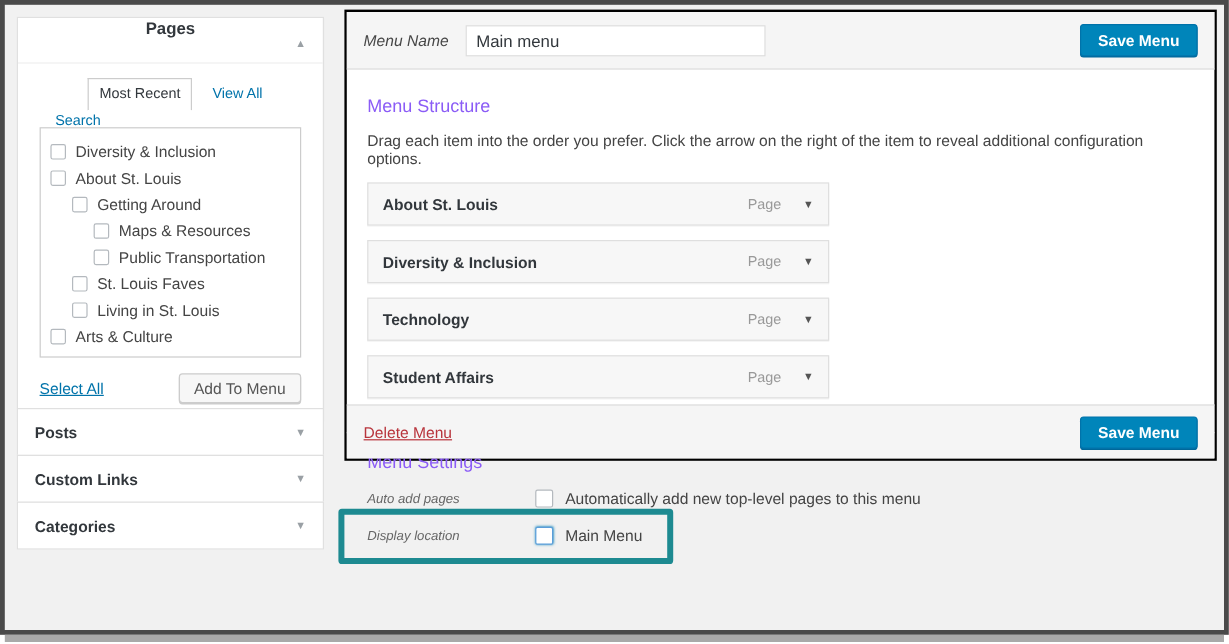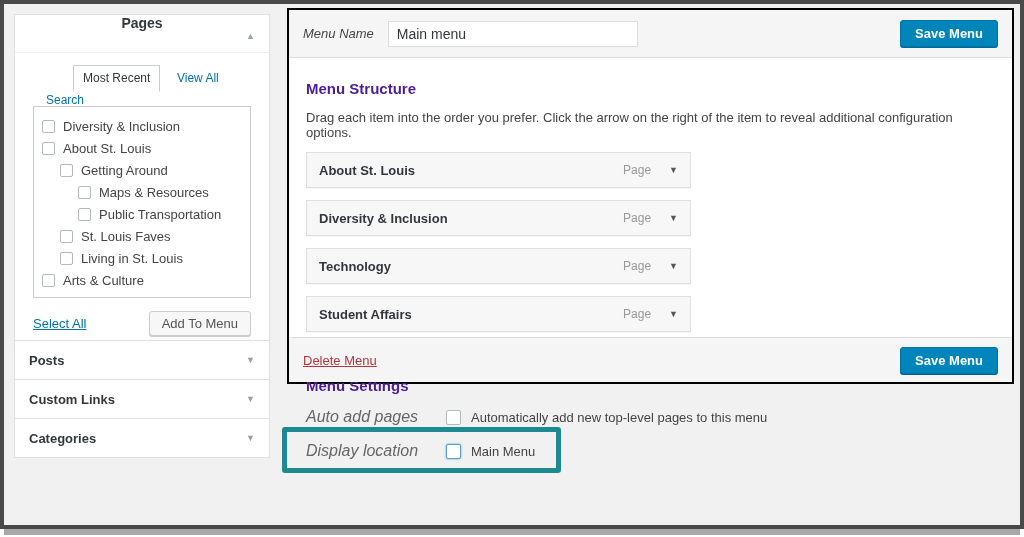--- a/index.html
+++ b/index.html
@@ -29,31 +29,31 @@
   .acc-row .ar { margin-left:auto; font-size:9px; color:#9aa0a5; }
 
   
   .menu-edit { position:absolute; left:283px; top:4px; width:727px; height:376px; background:#fff; border:2px solid #000000; }
   .mheader { height:48px; background:#f5f5f5; border-bottom:1px solid #ddd; display:flex; align-items:center; padding:0 14px; }
   .mname-label { font-style:italic; font-size:13px; color:#464646; margin-right:14px; }
   .mname-input { width:250px; height:26px; border:1px solid #ddd; background:#fff; padding:0 8px; font-size:14px; color:#32373c; font-family:"Liberation Sans","DejaVu Sans",sans-serif; }
   .btn-primary { padding:5px 14px; background:var(--btn,#0085ba); border:1px solid #0073aa; border-radius:3px; box-shadow:0 1px 0 #006799; color:#fff; font-size:13px; font-weight:600; cursor:pointer; }
   .push-right { margin-left:auto; }
   .mbody { padding:0 17px; }
-  .sec-title { font-size:15px; font-weight:700; color:#4c1d95; padding-top:22px; }
+  .sec-title { font-size:15px; font-weight:400; color:#8b5cf6; padding-top:22px; }
   .desc { font-size:13px; color:#444; margin-top:13px; }
   .mitem { width:385px; height:36px; background:#f7f7f7; border:1px solid #dfdfdf; box-shadow:0 1px 0 rgba(0,0,0,.04); margin-top:12px; display:flex; align-items:center; padding:0 12px; cursor:move; }
   .mitem:first-of-type { margin-top:19px; }
   .mitem .lbl { font-weight:700; font-size:13px; color:#32373c; }
   .mitem .type { margin-left:auto; color:#999; font-size:12px; }
   .mitem .arr { margin-left:18px; color:#555; font-size:9px; cursor:pointer; }
   .settings-sep { border-top:1px solid #eee; margin:28px -17px 0; }
   .sec-title.settings { padding-top:16px; }
   .srow { display:flex; align-items:center; margin-top:14px; }
-  .srow .slabel { width:140px; font-style:italic; color:#666; font-size:16px; }
+  .srow .slabel { width:140px; font-style:italic; color:#666; font-size:11px; }
   .cb16 { width:15px; height:15px; border:1px solid #b4b9be; border-radius:2px; background:#fff; margin-right:10px; flex:none; cursor:pointer; }
   .cb16.focus { border-color:#5b9dd9; box-shadow:0 0 2px rgba(30,140,190,.8); }
   .srow .stext { font-size:13px; color:#444; }
   .srow.display { position:relative; margin-top:16px; }
   .hl-box { position:absolute; left:-24px; top:-15px; width:279px; height:46px; border:5px solid var(--teal,#1d8a91); border-radius:3px; pointer-events:none; }
   .mfooter { position:absolute; left:0; right:0; bottom:0; height:45px; background:#f5f5f5; border-top:1px solid #ddd; display:flex; align-items:center; padding:0 14px;gap:13px; }
   .delete-link { color:var(--del,#b8343c); text-decoration:underline; font-size:13px; cursor:pointer; }
 </style>
 </head>
 <body>

